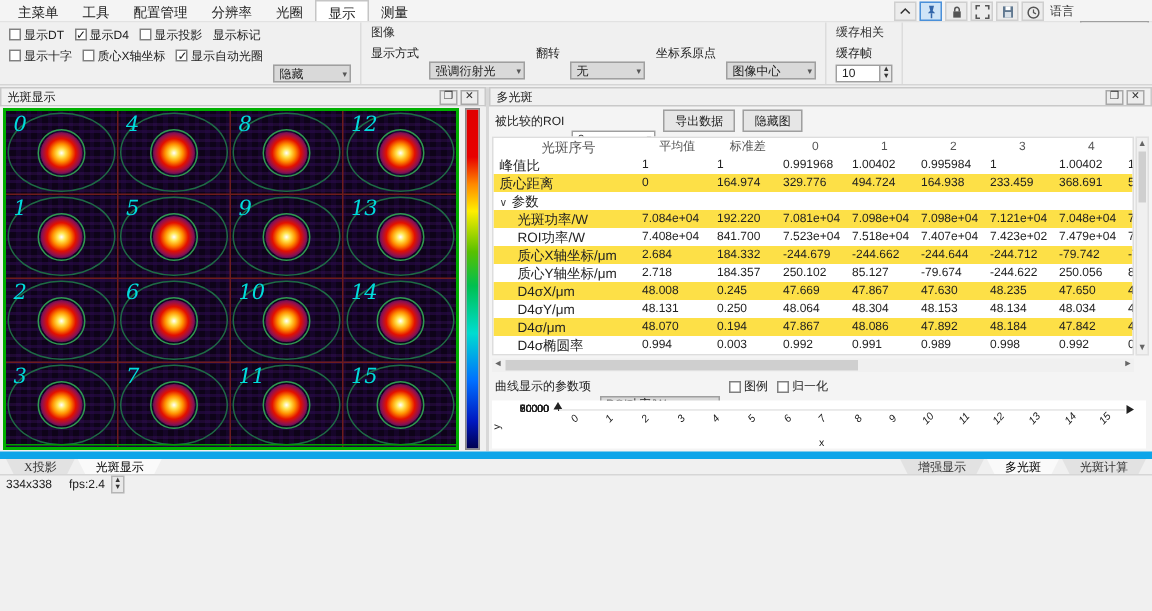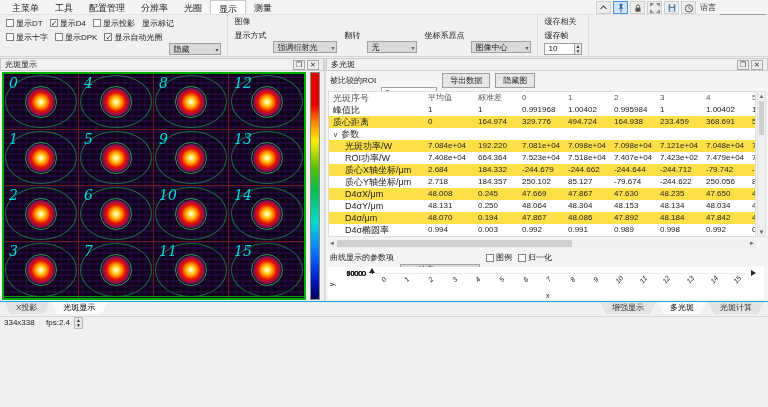--- a/index.html
+++ b/index.html
@@ -59,21 +59,21 @@
 .cellnum { position:absolute; left:5px; top:1px; color:#00dcdc; font-size:14px; font-style:italic; font-family:"DejaVu Serif",serif; }
 .colorbar { position:absolute; right:3px; top:1px; width:10px; bottom:1px; border:1px solid #888;
   background:linear-gradient(to bottom, #e00000 0%, #e80000 14%, #ff8800 22%, #ffee00 30%, #58c000 42%, #00c050 52%, #00dcd0 66%, #0070ff 80%, #0018c0 92%, #000050 100%); }
 
 
 .rpanel { position:absolute; left:326px; right:0; top:0; bottom:0; background:#f4f4f4; }
 .controls1 { position:absolute; top:15px; left:4px; right:4px; height:15px; display:flex; align-items:center; gap:5px; }
 .btn { border:1px solid #9f9f9f; background:#e6e6e6; padding:1px 7px; font-size:8px; }
 .tbl { position:absolute; top:33px; left:2px; right:12px; height:146px; overflow:hidden; background:#fff; border:1px solid #ddd; }
 .trow { display:flex; height:12px; line-height:12px; white-space:nowrap; }
-.trow.hdr { color:#555; }
+.trow.hdr { color:#555;text-align:center; }
 .trow.alt { background:#fde047; }
 .tcell { flex:0 0 46px; padding-left:3px; font-size:8px; overflow:hidden; }
 .tcell.c-avg { flex:0 0 50px; }
 .tcell.c-std { flex:0 0 44px; }
 .tlabel { flex:0 0 96px; padding-left:4px; overflow:hidden; }
 .tlabel.ind { padding-left:16px; }
 .grp-arr { font-size:7px; color:#444; margin-right:3px; }
 .vscroll { position:absolute; right:2px; top:33px; width:9px; height:146px; background:#f0f0f0; border:1px solid #e0e0e0; font-size:6px; color:#666; text-align:center; }
 .vscroll .vthumb { position:absolute; top:9px; left:1px; right:1px; height:34px; background:#cfcfcf; }
 .vscroll .va { position:absolute; left:0; right:0; height:8px; line-height:8px; }
@@ -91,21 +91,21 @@
 .ylabels { position:absolute; left:0; top:6px; bottom:26px; width:41px; }
 .ylabels div { position:absolute; right:3px; font-size:7px; color:#222; transform:translateY(-50%); }
 .xlabels { position:absolute; left:44px; right:14px; bottom:12px; height:12px; }
 .xlabels div { position:absolute; top:1px; font-size:7px; color:#222; transform:translateX(-60%) rotate(-48deg); font-style:italic; }
 .axis-ylab { position:absolute; left:2px; top:45%; font-size:7px; transform:rotate(-90deg); color:#222; }
 .axis-xlab { position:absolute; bottom:0px; left:50%; font-size:7px; color:#222; }
 .yarrow { position:absolute; left:41px; top:1px; width:0; height:0; border-left:3px solid transparent; border-right:3px solid transparent; border-bottom:5px solid #222; }
 .xarrow { position:absolute; right:8px; bottom:23px; width:0; height:0; border-top:3px solid transparent; border-bottom:3px solid transparent; border-left:5px solid #222; }
 
 
-.tabsrow { position:absolute; left:0; right:0; bottom:12px; height:15px; background:#f0f0f0; border-top:1px solid #0ea5e9; display:flex; justify-content:space-between; padding:0 4px; }
+.tabsrow { position:absolute; left:0; right:0; bottom:12px; height:15px; background:#f0f0f0; border-top:5px solid #0ea5e9; display:flex; justify-content:space-between; padding:0 4px;font-family:Liberation Serif, serif; }
 .tabgroup { display:flex; gap:2px; }
 .tab { height:12px; line-height:12px; padding:0 12px; font-size:8px; background:#e2e2e2; color:#333;
   clip-path:polygon(0 0, 100% 0, calc(100% - 6px) 100%, 6px 100%); }
 .tab.active { background:#fafafa; color:#000; }
 .statusbar { position:absolute; left:0; right:0; bottom:0; height:12px; background:#f0f0f0; border-top:1px solid #d6d6d6; display:flex; align-items:center; font-size:8px; color:#222; padding:0 4px; }
 .status-size { width:42px; }
 .status-coords { flex:1; }
 .status-fps { margin-right:4px; }
 .fps-spin { display:flex; flex-direction:column; font-size:5px; line-height:5px; color:#333; border:1px solid #b5b5b5; background:#e8e8e8; padding:0 1px; }
 </style>
@@ -185,21 +185,21 @@
           </span>
         <span class="rlabel">显示标记</span>
       </div>
       <div class="rrow">
         <span class="cb">
             <span class="cbbox"></span>
             <span class="rlabel">显示十字</span>
           </span>
         <span class="cb">
             <span class="cbbox"></span>
-            <span class="rlabel">显示DPK</span>
+            <span class="rlabel">质心X轴坐标</span>
           </span>
         <span class="cb">
             <span class="cbbox">✓</span>
             <span class="rlabel">显示自动光圈</span>
           </span>
         <span class="dd" style="width:52px;">
             <span>隐藏</span>
             <span class="arr">▾</span>
           </span>
       </div>
@@ -417,21 +417,21 @@
             <span class="tcell">7.081e+04</span>
             <span class="tcell">7.098e+04</span>
             <span class="tcell">7.098e+04</span>
             <span class="tcell">7.121e+04</span>
             <span class="tcell">7.048e+04</span>
             <span class="tcell">7.083e+04</span>
           </div>
           <div class="trow">
             <span class="tlabel ind">ROI功率/W</span>
             <span class="tcell c-avg">7.408e+04</span>
-            <span class="tcell c-std">664.364</span>
+            <span class="tcell c-std">841.700</span>
             <span class="tcell">7.523e+04</span>
             <span class="tcell">7.518e+04</span>
             <span class="tcell">7.407e+04</span>
             <span class="tcell">7.423e+02</span>
             <span class="tcell">7.479e+04</span>
             <span class="tcell">7.502e+04</span>
           </div>
           <div class="trow alt">
             <span class="tlabel ind">质心X轴坐标/μm</span>
             <span class="tcell c-avg">2.684</span>

